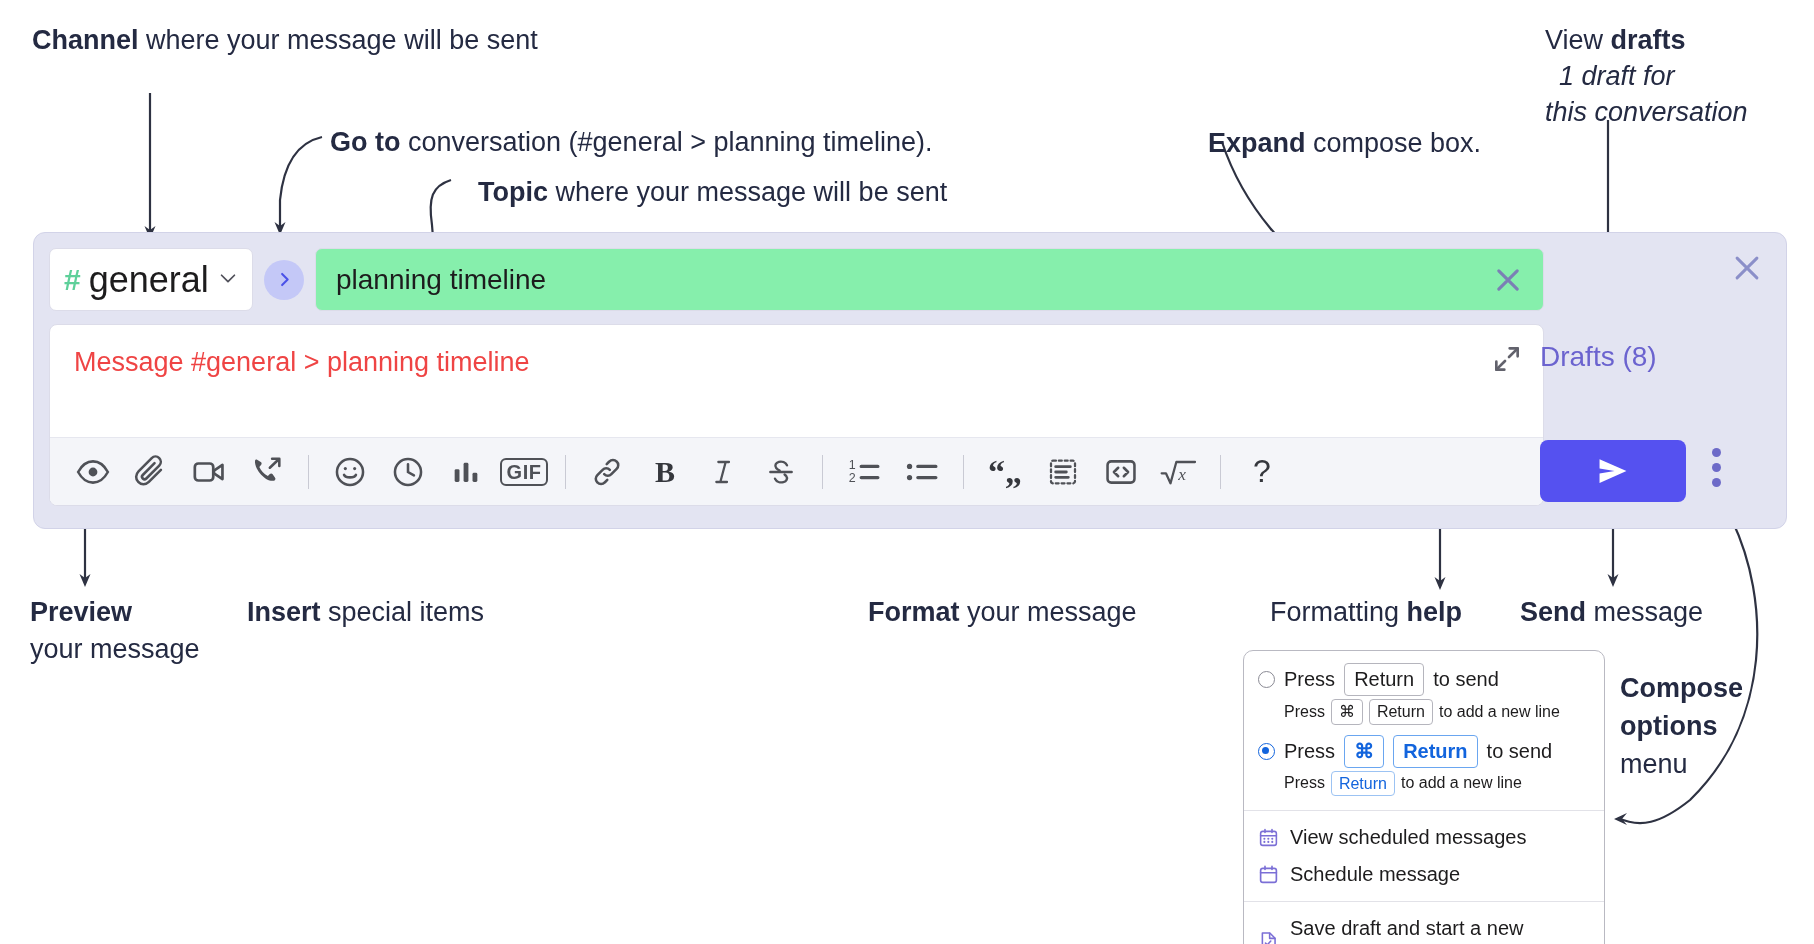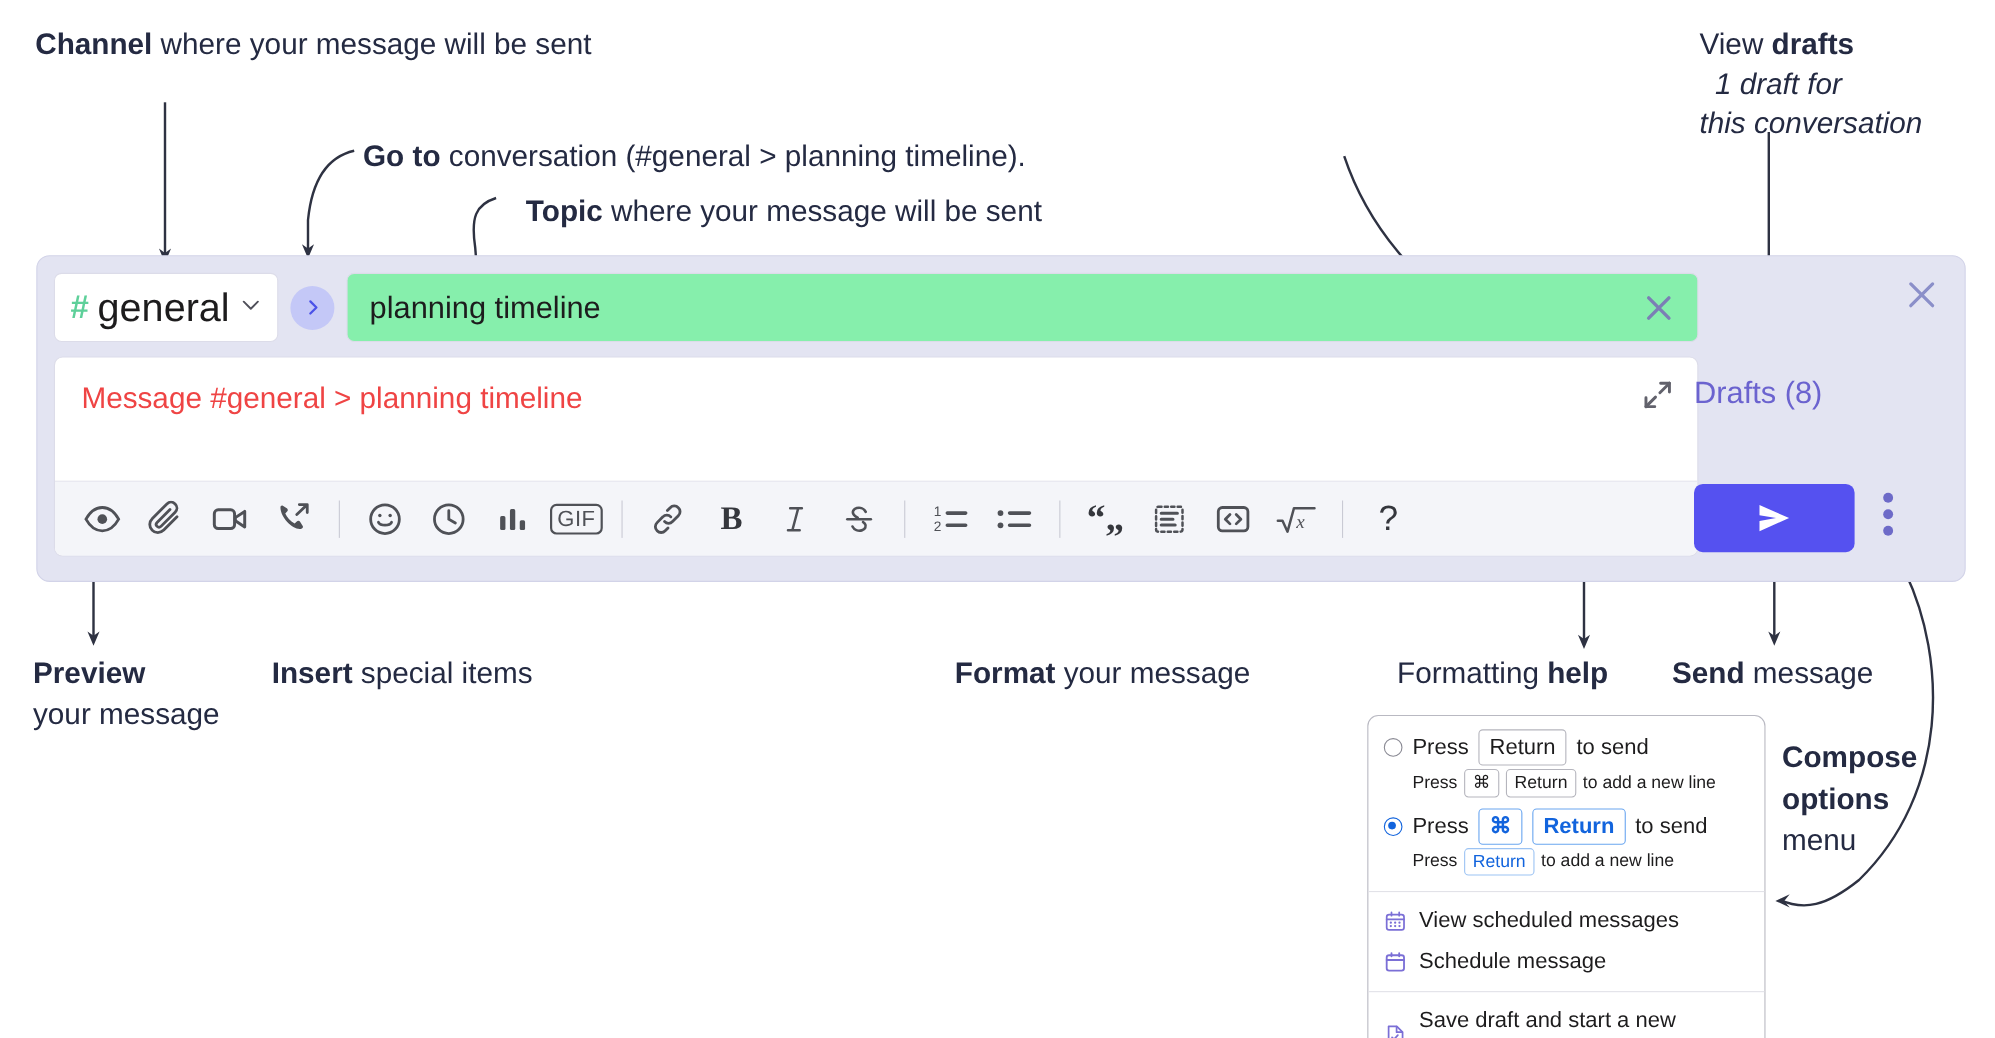--- a/index.html
+++ b/index.html
@@ -96,21 +96,21 @@
   }
   .tb-btn {
     width: 48px; height: 48px;
     display: flex; align-items: center; justify-content: center;
     color: #4f5157; cursor: pointer; flex: 0 0 auto;
     margin: 0 5px;
   }
   .tb-sep { width: 1px; height: 34px; background: #c9cad4; margin: 0 12px; flex: 0 0 auto; }
   .gifbox {
     border: 2.5px solid #4f5157; border-radius: 6px;
-    font-size: 20px; font-weight: 400; letter-spacing: .5px;
+    font-size: 20px; font-weight: 700; letter-spacing: .5px;
     padding: 2px 5px; line-height: 1;
   }
   .qmark { font-size: 32px; font-weight: 400; color: #35373d; }
 
   
   .drafts-link {
     position: absolute;
     left: 1540px; top: 341px;
     color: #6b63cf; font-size: 28px;
     cursor: pointer;
@@ -227,20 +227,23 @@
   </div>
 
   <div class="anno" style="left:330px; top:124px;">
     <b>Go to</b><span> conversation (#general &gt; planning timeline).</span>
   </div>
 
   <div class="anno" style="left:478px; top:174px;">
     <b>Topic</b><span> where your message will be sent</span>
   </div>
 
+  <div class="anno" style="left:1208px; top:125px;">
+    <b>Expand</b><span> compose box.</span>
+  </div>
 
   <div class="anno" style="left:1545px; top:22px;">
     <span>View </span><b>drafts</b>
   </div>
   <div class="anno ital" style="left:1545px; top:58px;margin-left:14px;">1 draft for</div>
   <div class="anno ital" style="left:1545px; top:94px;">this conversation</div>
 
   <div class="compose-panel">
 
     <span class="panel-close">

